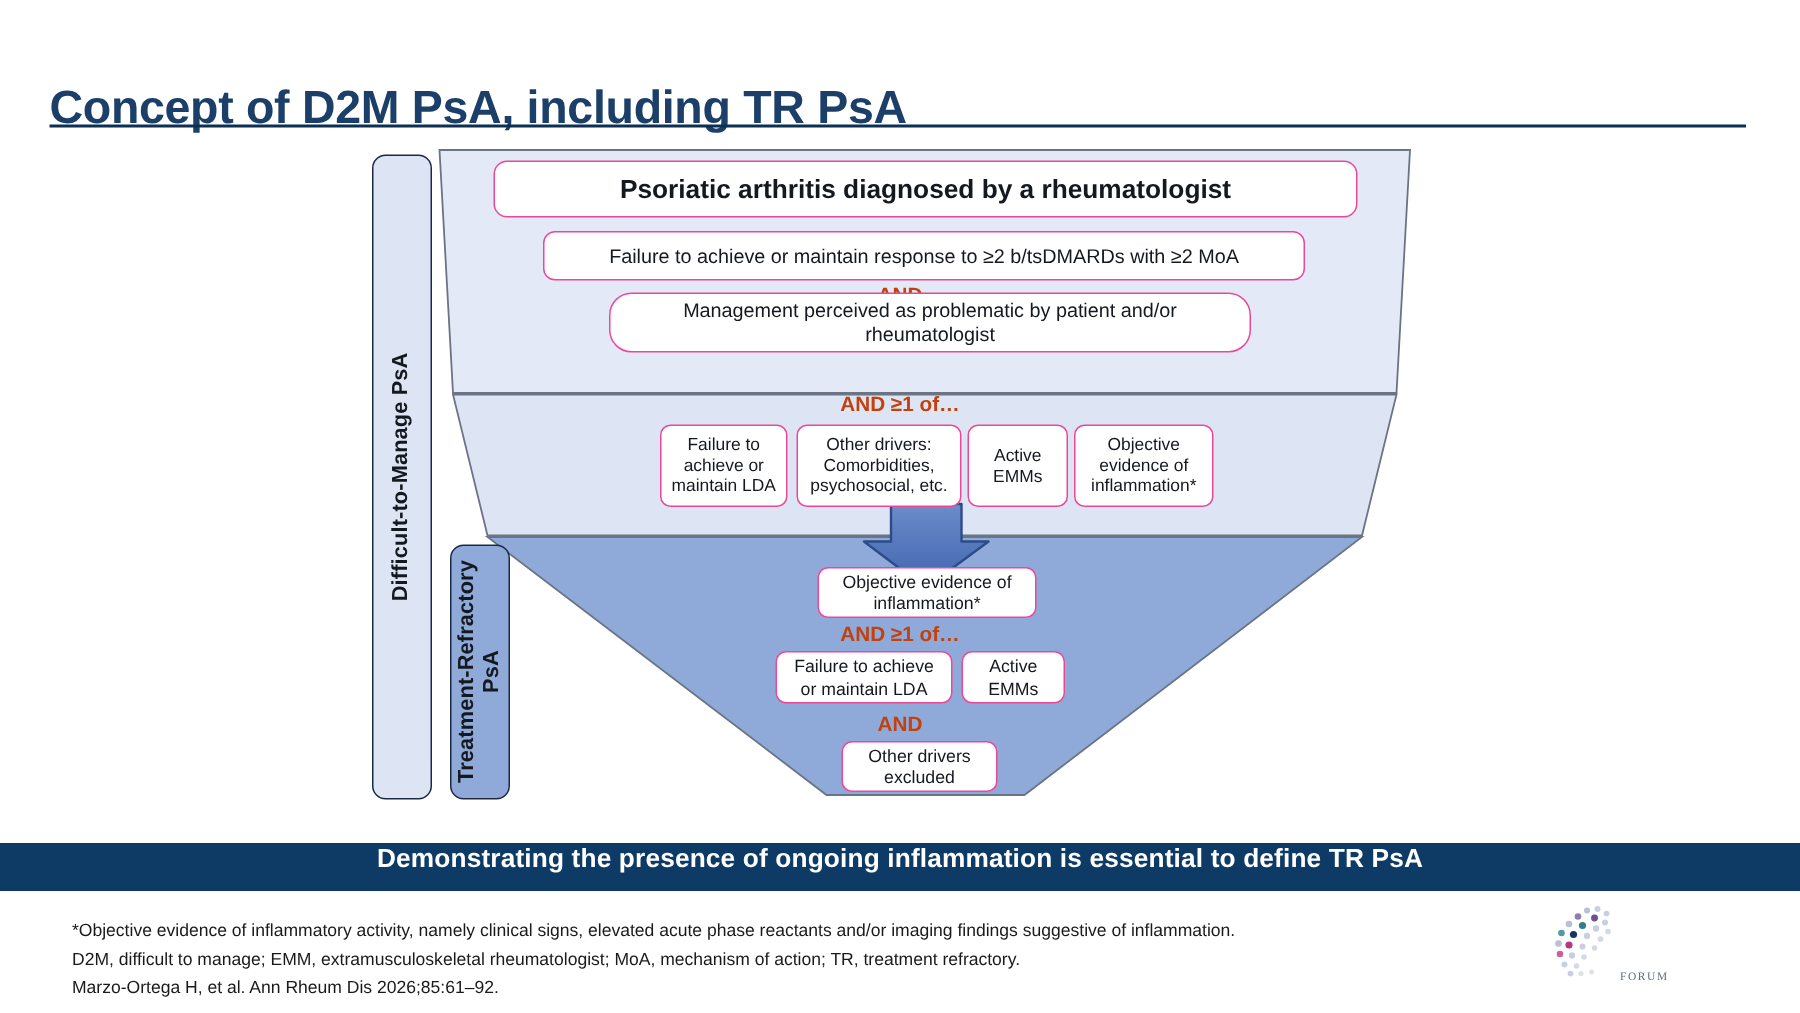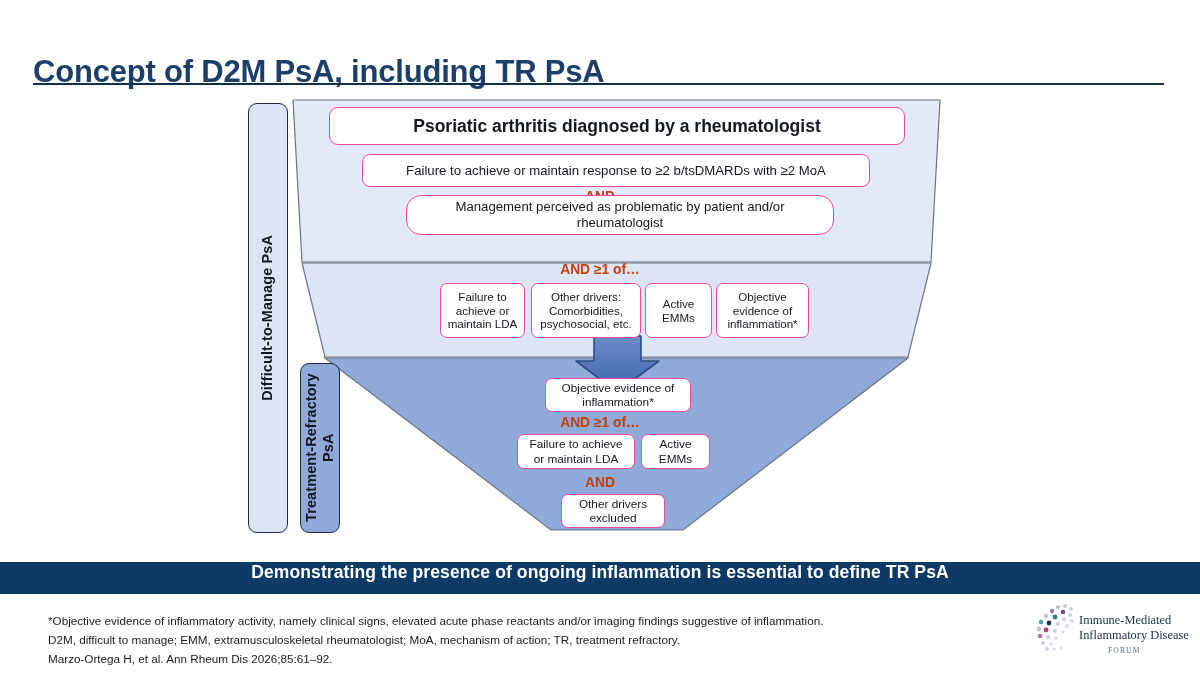--- a/index.html
+++ b/index.html
@@ -193,21 +193,20 @@
     white-space: nowrap;
   }
   .logo-forum {
     position: absolute;
     left: 48px;
     top: 44px;
     font-family: "Liberation Serif", serif;
     font-size: 7.6px;
     letter-spacing: 1.1px;
     color: #5c6f84;
-    margin-left: 28px;
   }
 </style>
 </head>
 <body>
 
 <div class="slide-title">Concept of D2M PsA, including TR PsA</div>
 <div class="title-rule"></div>
 
 <div class="stage">
 
@@ -288,18 +287,14 @@
       <circle cx="8" cy="34" r="2.2" fill="#c7639c"></circle>
       <circle cx="16" cy="35" r="2.1" fill="#c9cfe0"></circle>
       <circle cx="24" cy="36" r="1.8" fill="#d4d9e6"></circle>
       <circle cx="11" cy="41" r="2.0" fill="#c9cfe0"></circle>
       <circle cx="19" cy="42" r="1.8" fill="#d4d9e6"></circle>
       <circle cx="15" cy="47" r="1.9" fill="#c9cfe0"></circle>
       <circle cx="22" cy="47" r="1.7" fill="#dde0e9"></circle>
       <circle cx="29" cy="46" r="1.6" fill="#dde0e9"></circle>
     </g>
   </svg>
-  <div class="logo-text">
-    <div>Immune-Mediated</div>
-    <div>Inflammatory Disease</div>
-  </div>
   <div class="logo-forum">FORUM</div>
 </div>
 
 </body></html>

